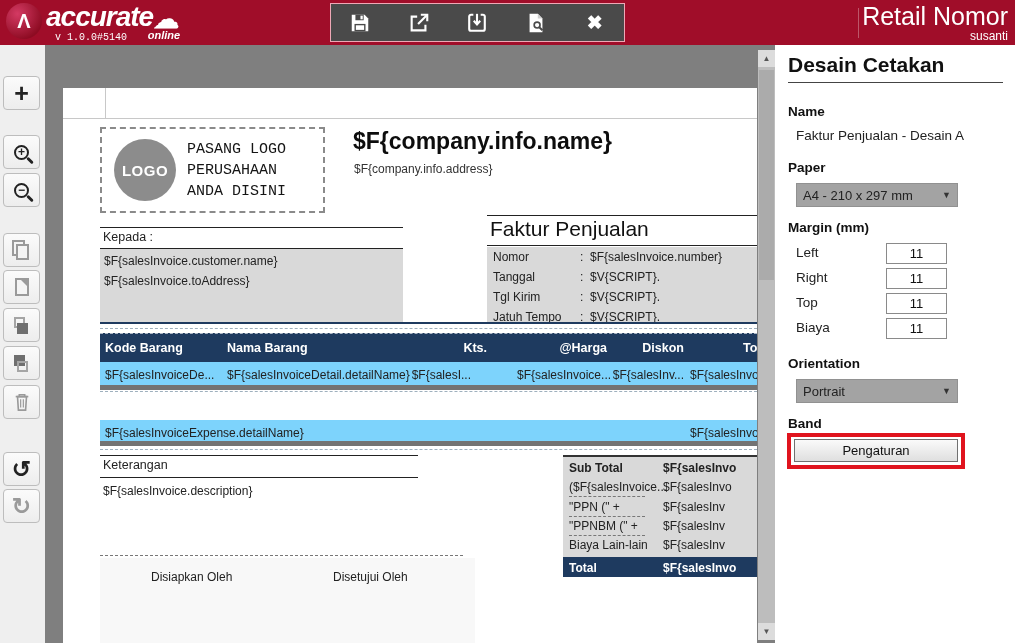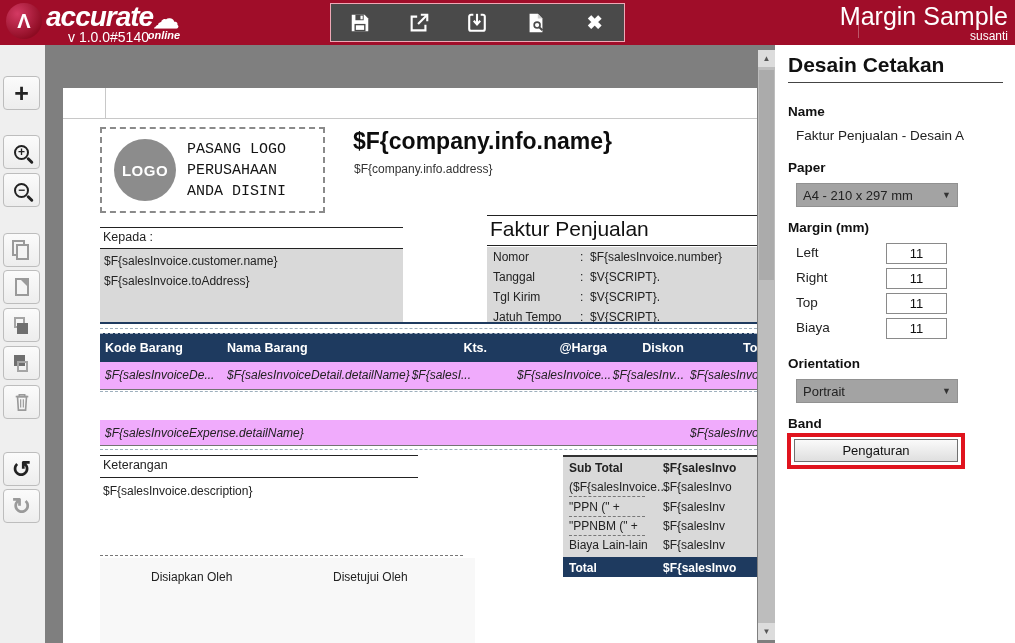--- a/index.html
+++ b/index.html
@@ -7,21 +7,21 @@
   .abs { position:absolute; }
 
   
   .header { position:absolute; left:0; top:0; width:1015px; height:45px; background:#A00D29; }
   .logo-wrap { position:absolute; left:6px; top:3px; display:flex; align-items:flex-start; }
   .logo-circle { width:36px; height:36px; border-radius:50%; background:radial-gradient(circle at 32% 30%, #d43a63, #8d0b22 75%); color:#fff; font-weight:bold; font-size:20px; display:flex; align-items:center; justify-content:center; }
   .brand-col { margin-left:4px; color:#fff; position:relative; }
   .brand { font-style:italic; font-weight:bold; font-size:28px; letter-spacing:-1px; line-height:28px; }
   .brand-cloud { font-size:26px; font-style:normal; vertical-align:-2px; }
   .brand-sub { position:absolute; right:-2px; top:26px; font-style:italic; font-weight:bold; font-size:11px; }
-  .brand-ver { font-size:14px; line-height:9px; margin-left:22px; }
+  .brand-ver { font-size:10px; line-height:9px; margin-left:9px;font-family:Liberation Mono, monospace; }
   .header-toolbar { position:absolute; left:330px; top:3px; width:295px; height:39px; background:#4A4A4A; border:1px solid #EFA8B6; display:flex; align-items:center; justify-content:space-around; }
   .hicon { width:30px; height:30px; display:flex; align-items:center; justify-content:center; cursor:pointer; }
   .header-divider { position:absolute; left:858px; top:8px; width:1px; height:30px; background:rgba(255,255,255,.3); }
   .header-right { position:absolute; right:7px; top:3px; text-align:right; color:#fff; }
   .hr-company { font-size:25px; line-height:27px; }
   .hr-user { font-size:12px; line-height:13px; }
 
   
   .left-toolbar { position:absolute; left:0; top:45px; width:45px; height:598px; background:#EFEFEF; }
   .tool { position:absolute; left:3px; width:37px; height:34px; background:linear-gradient(#FBFBFB,#EDEDED); border:1px solid #BDBDBD; border-radius:4px; display:flex; align-items:center; justify-content:center; cursor:pointer; }
@@ -59,21 +59,21 @@
   .f-company-addr { position:absolute; left:291px; top:74px; font-size:12px; color:#333; }
 
   .txt12 { font-size:12px; color:#222; white-space:nowrap; }
   .txt125 { font-size:12.5px; color:#222; white-space:nowrap; }
   .graybox { position:absolute; background:#D9D9D9; }
   .doc-title { position:absolute; left:427px; top:129px; font-size:21px; color:#111; white-space:nowrap; }
 
   .band { position:absolute; left:37px; width:657px; background:#1E3A5F; border-top:1px dashed rgba(255,255,255,.65); color:#fff; overflow:hidden; cursor:pointer; }
   .band span, .trow span { position:absolute; white-space:nowrap; }
   .bh { font-size:12.5px; font-weight:bold; top:7px; }
-  .trow { position:absolute; left:37px; width:657px; background:#f0abfc; border-bottom:1px solid #737373; overflow:hidden; cursor:pointer;font-style:italic; }
+  .trow { position:absolute; left:37px; width:657px; background:#7dd3fc; border-bottom:5px solid #737373; overflow:hidden; cursor:pointer; }
   .tc { font-size:12px; color:#222; top:6px; }
   .ra { text-align:right; }
 
   .totbox { position:absolute; left:500px; top:367px; width:194px; height:122px; background:#D9D9D9; border-top:2px solid #333; overflow:hidden; cursor:pointer; }
   .totbox .trl { position:absolute; left:6px; font-size:12px; color:#222; white-space:nowrap; }
   .totbox .trv { position:absolute; left:100px; font-size:12px; color:#222; white-space:nowrap; }
   .tot-dash { position:absolute; left:6px; width:76px; border-top:1px dashed #777; height:0; }
   .tot-band { position:absolute; left:0; top:100px; width:194px; height:22px; background:#1E3A5F; }
   .tot-band .trl, .tot-band .trv { color:#fff; font-weight:bold; top:4px; }
 
@@ -140,21 +140,21 @@
         <path d="M15.6 16.6L19 20" stroke="#4A4A4A" stroke-width="2.2"></path>
       </svg>
     </div>
     <div class="hicon">
       <span style="color:#fff;font-weight:bold;font-size:19px;">✖</span>
     </div>
   </div>
 
   <div class="header-divider"></div>
   <div class="header-right">
-    <div class="hr-company">Margin Sample</div>
+    <div class="hr-company">Retail Nomor</div>
     <div class="hr-user">susanti</div>
   </div>
 </div>
 
 <div class="left-toolbar">
   <div class="tool" style="top:31px;">
       <span class="t-plus">+</span>
     </div>
   <div class="tool" style="top:90px;">
       <span class="mag">+</span>

